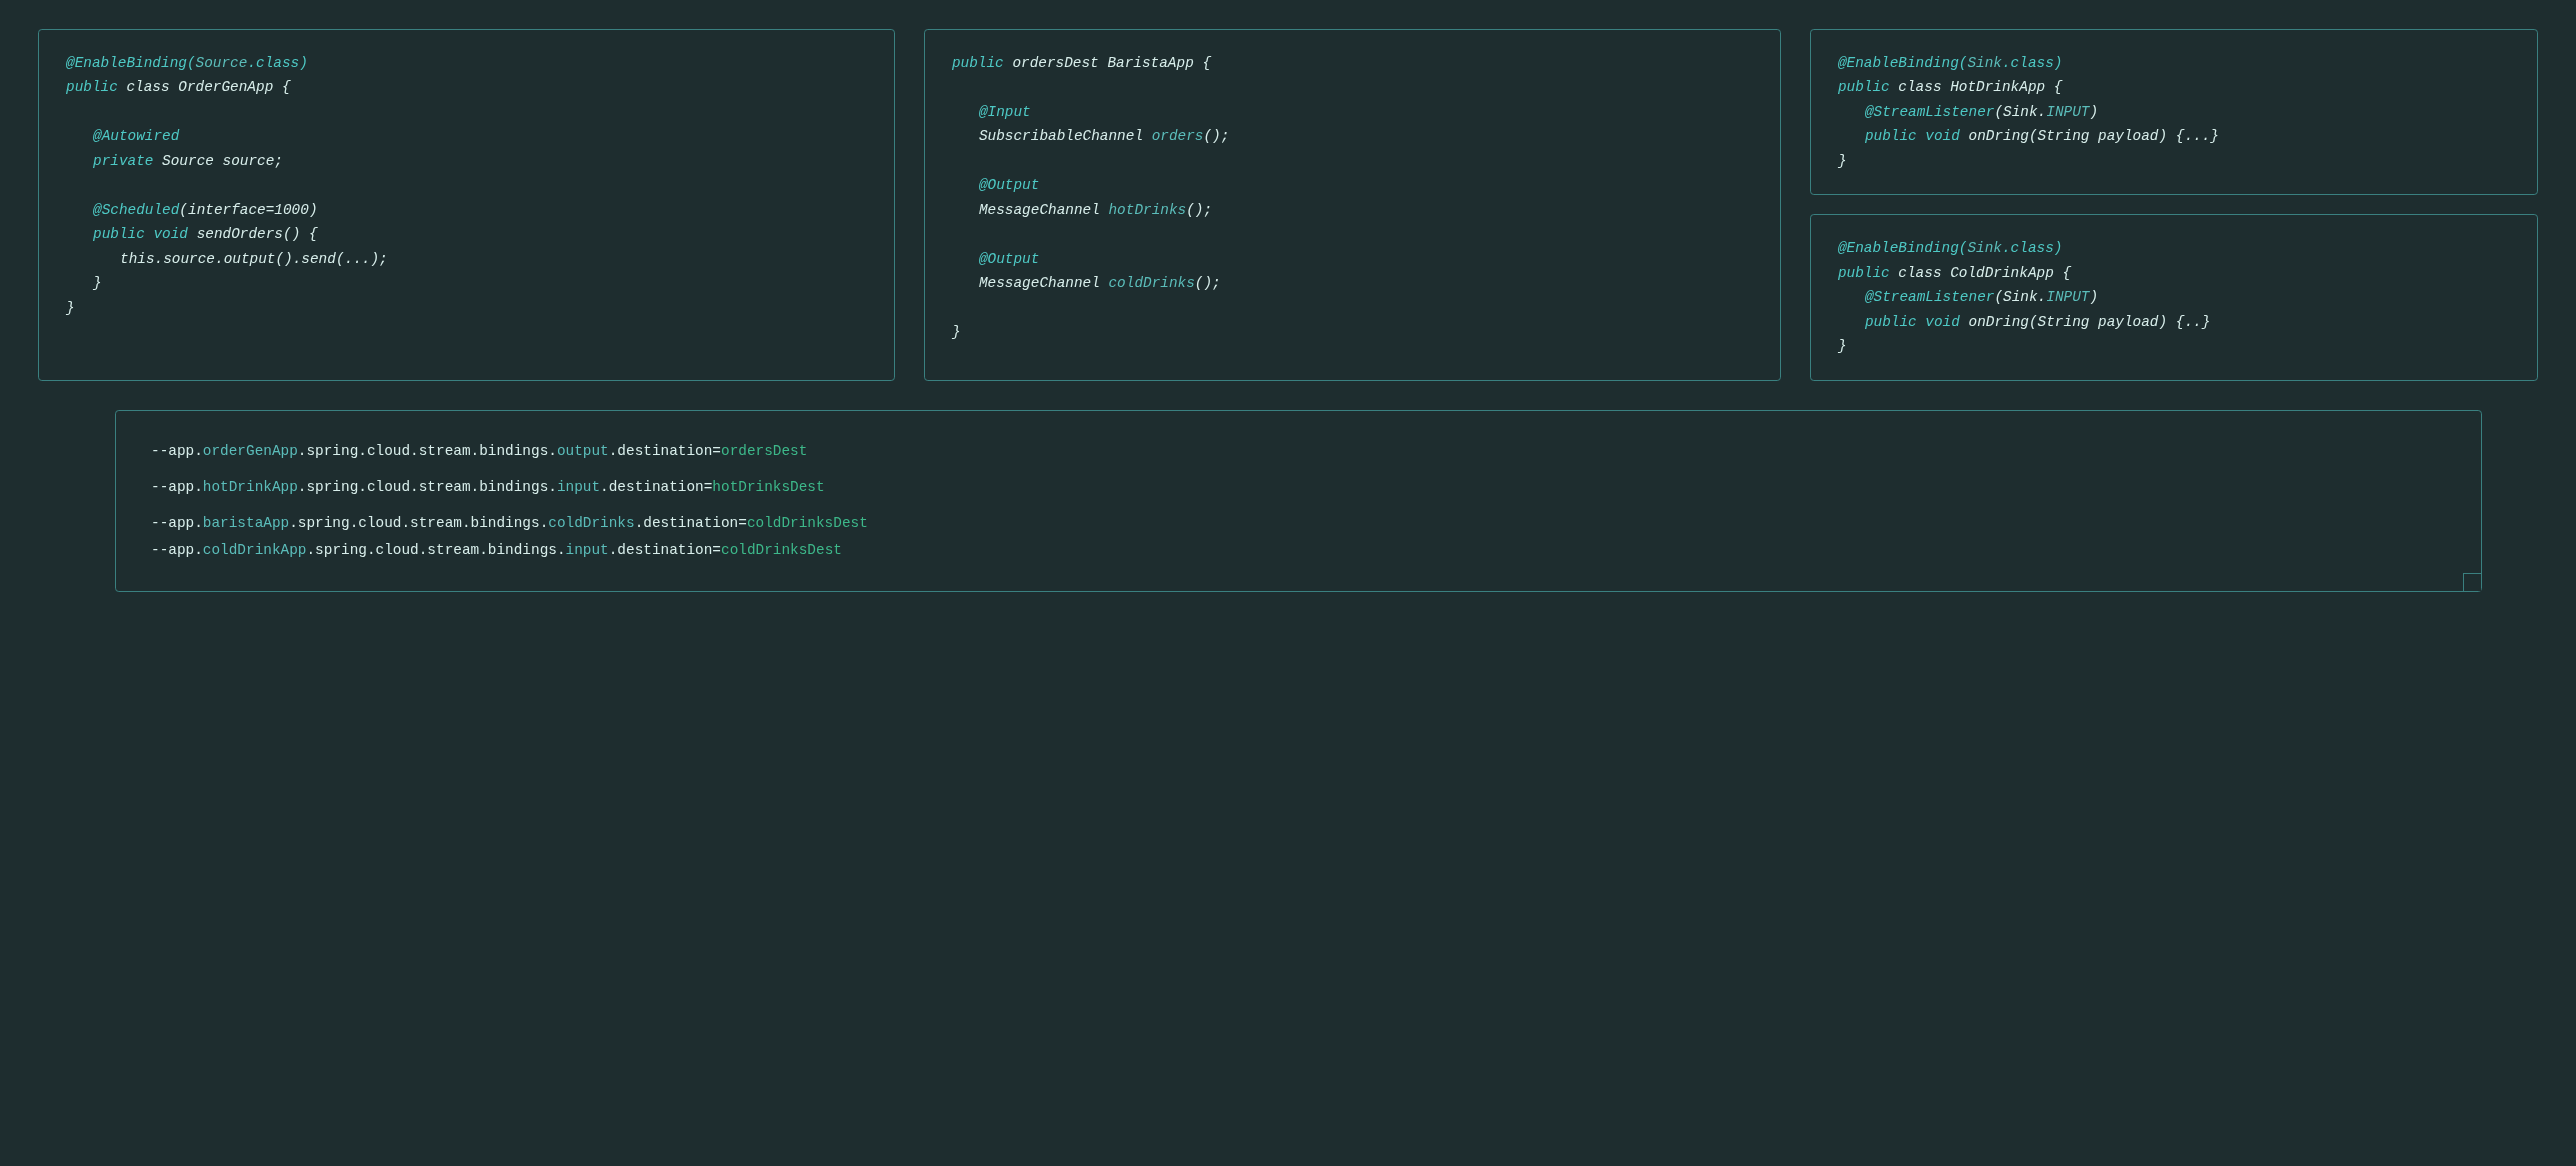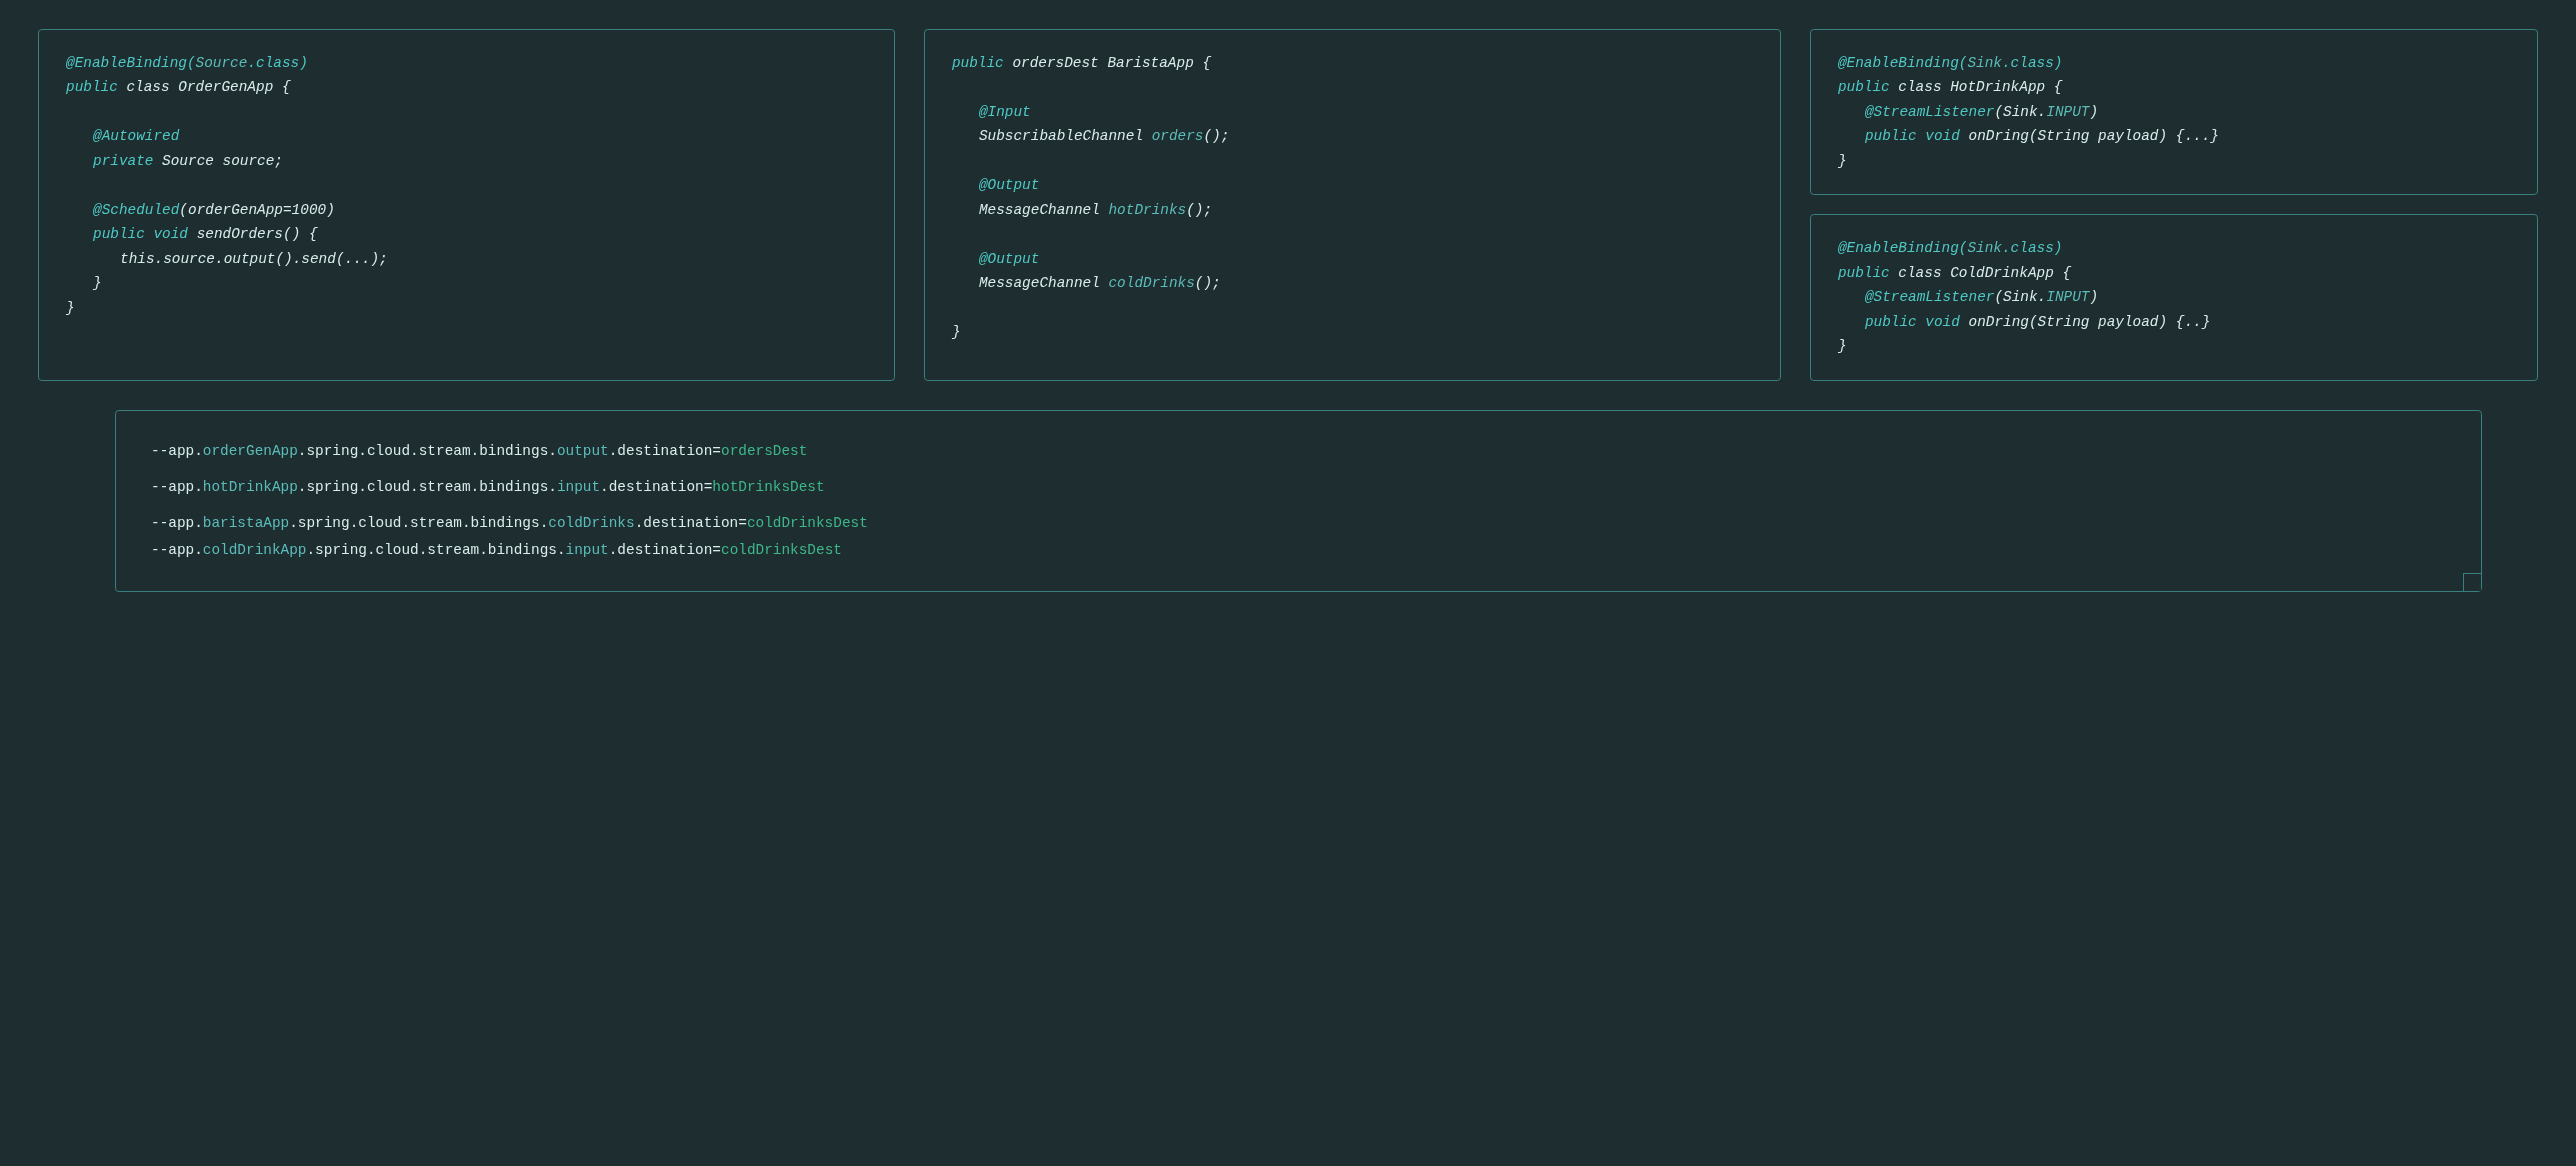--- a/index.html
+++ b/index.html
@@ -84,21 +84,21 @@
 
 <div class="top-row">
 
   <div class="code-box wide" id="box1">
       <span class="code-line "><span class="cyan">@EnableBinding(</span><span class="teal-light">Source</span><span class="cyan">.class)</span></span>
       <span class="code-line "><span class="cyan">public</span><span class="white"> class </span><span class="white">OrderGenApp</span><span class="white"> {</span></span>
       <span class="code-line ">&nbsp;</span>
       <span class="code-line indent1"><span class="cyan">@Autowired</span></span>
       <span class="code-line indent1"><span class="cyan">private</span><span class="white"> Source source;</span></span>
       <span class="code-line ">&nbsp;</span>
-      <span class="code-line indent1"><span class="cyan">@Scheduled</span><span class="white">(orderGenApp=1000)</span></span>
+      <span class="code-line indent1"><span class="cyan">@Scheduled</span><span class="white">(interface=1000)</span></span>
       <span class="code-line indent1"><span class="cyan">public void</span><span class="white"> sendOrders() {</span></span>
       <span class="code-line indent2"><span class="white">this.source.output().send(...);</span></span>
       <span class="code-line indent1"><span class="white">}</span></span>
       <span class="code-line "><span class="white">}</span></span>
     </div>
 
   <div class="code-box mid" id="box2">
       <span class="code-line "><span class="cyan">public</span><span class="white"> ordersDest </span><span class="white">BaristaApp</span><span class="white"> {</span></span>
       <span class="code-line ">&nbsp;</span>
       <span class="code-line indent1"><span class="cyan">@Input</span></span>

